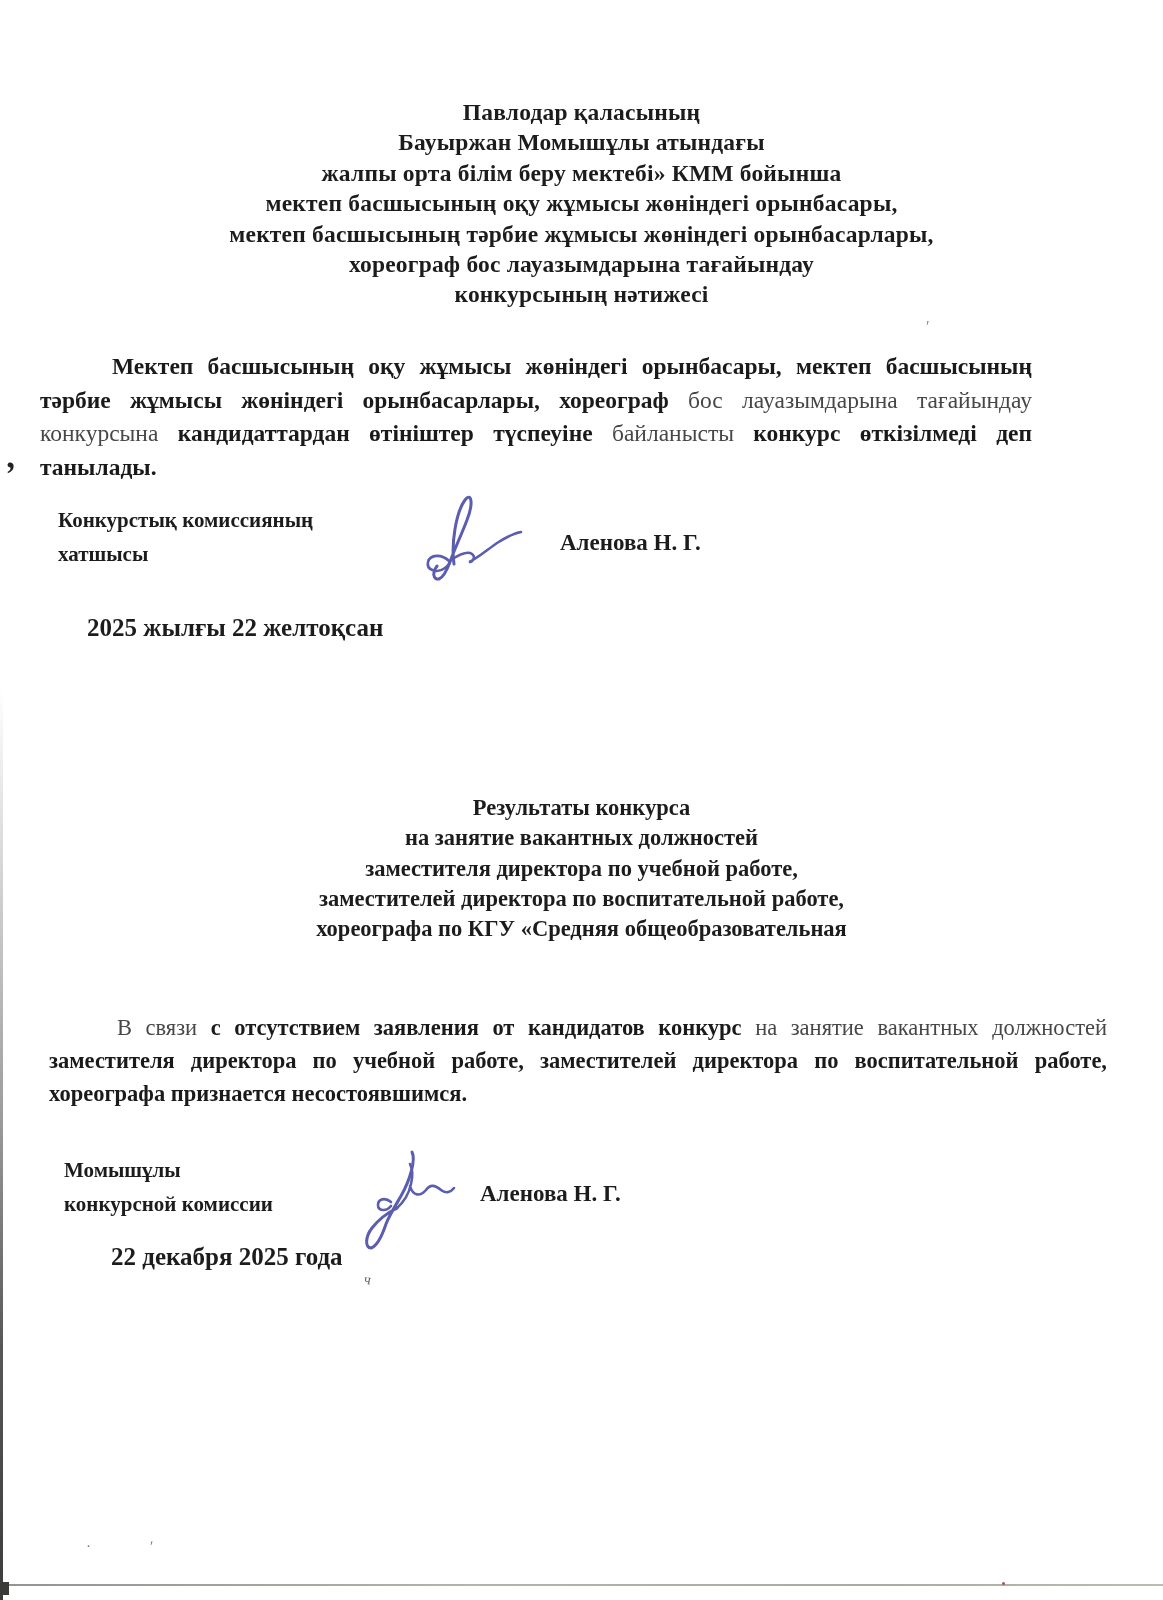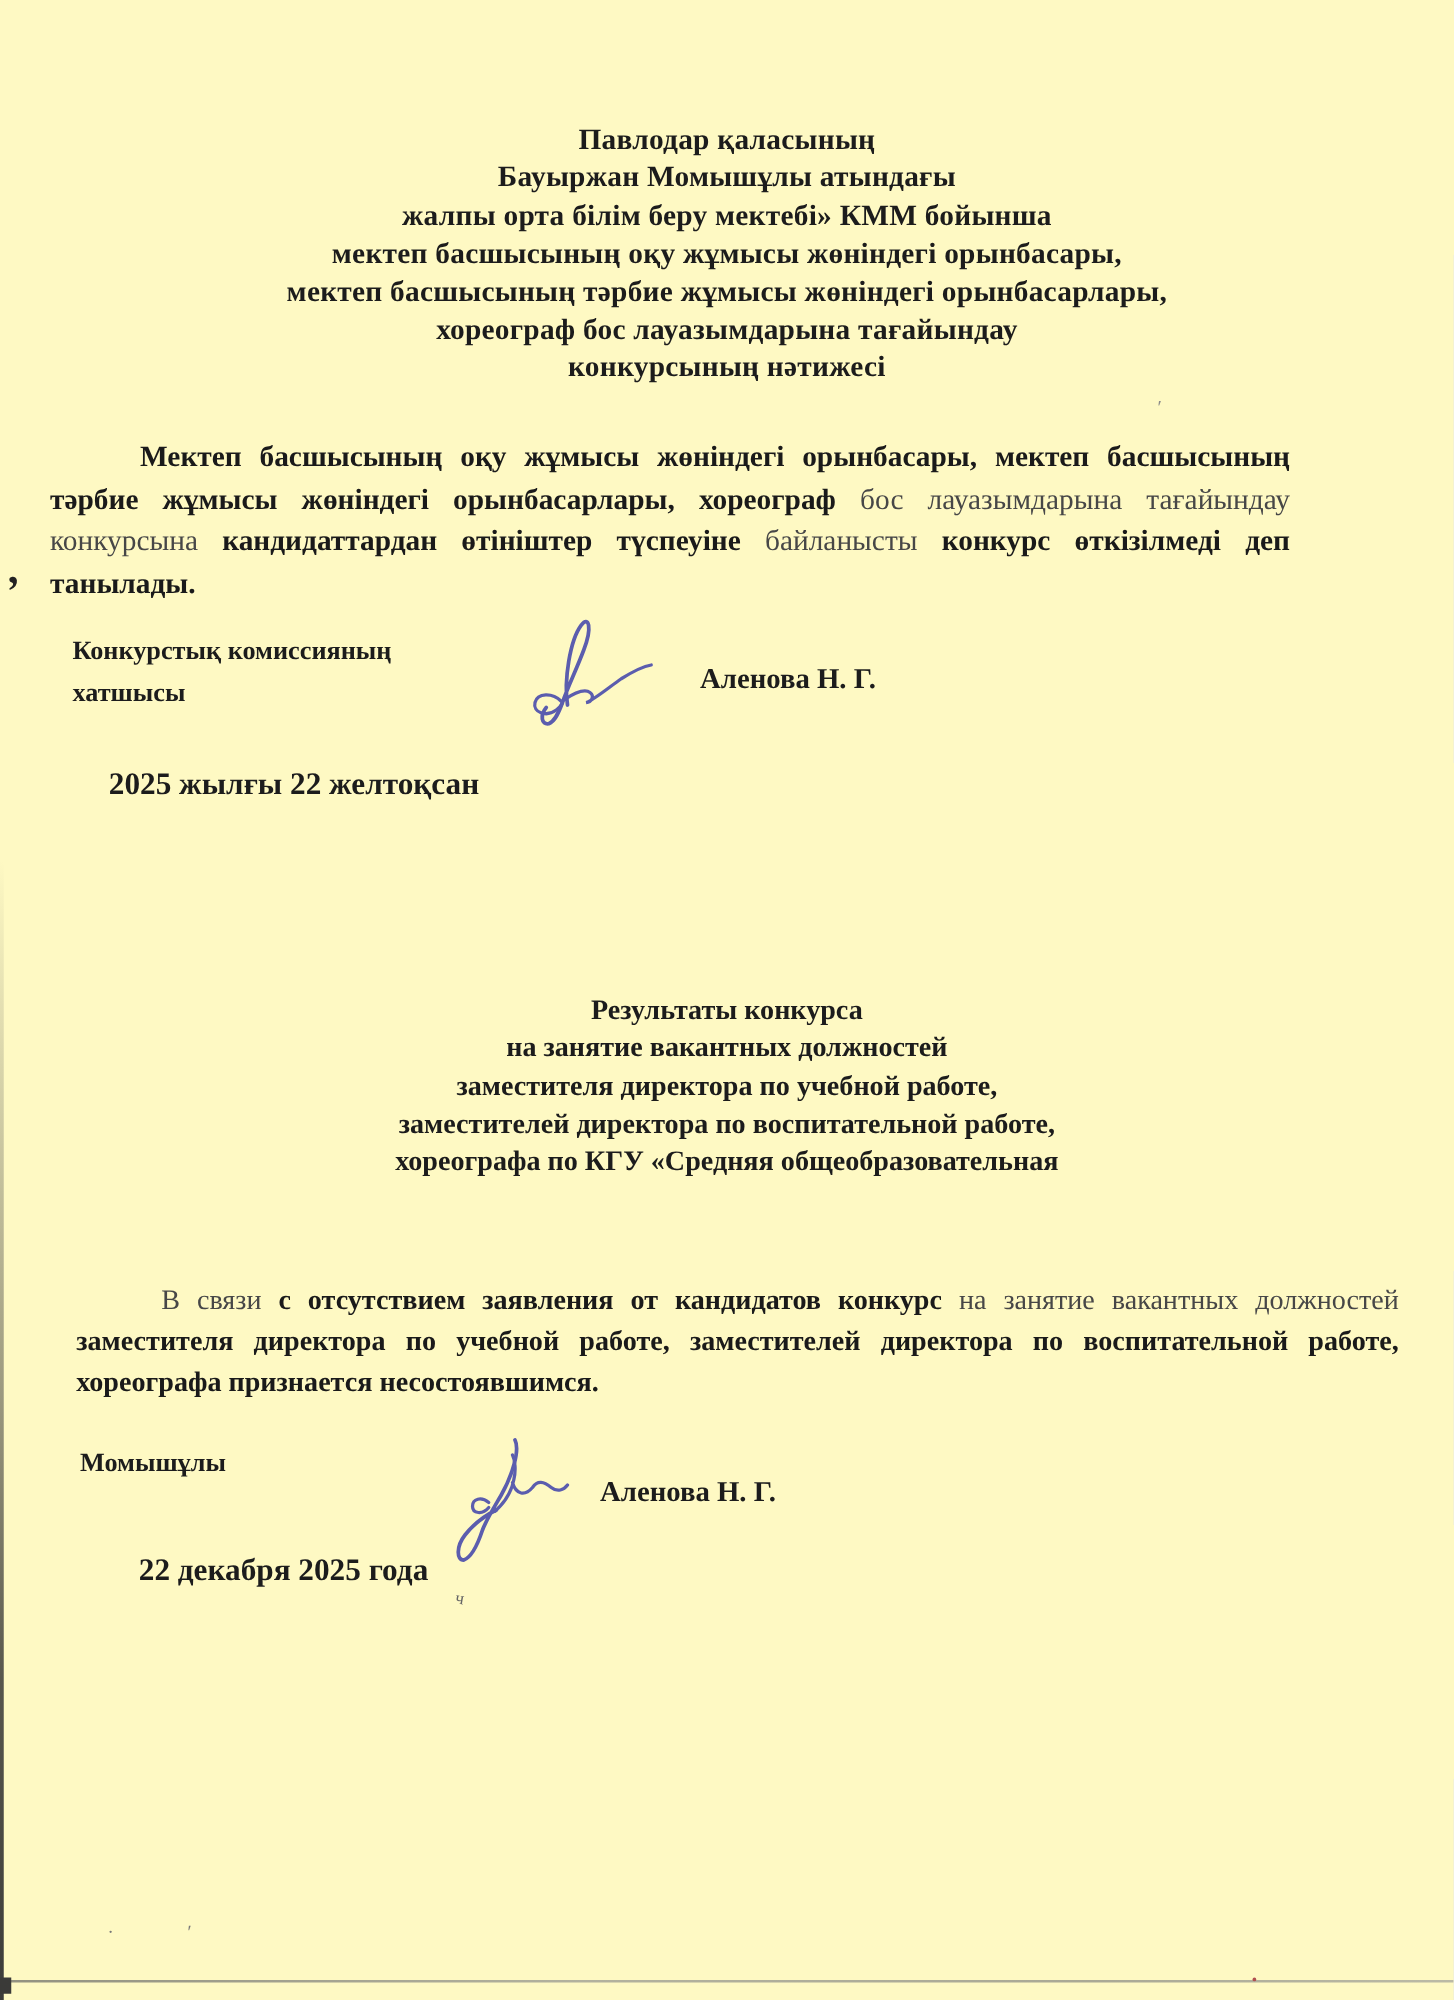--- a/index.html
+++ b/index.html
@@ -1,21 +1,21 @@
 <!DOCTYPE html>
 <html><head>
 <meta charset="utf-8">
 <style>
   html, body { margin: 0; padding: 0; background: #e8e8e6; }
   .page {
     position: relative;
     width: 1163px;
     height: 1600px;
     margin: 0 auto;
-    background: #fef9c3;
+    background: #ffffff;
     overflow: hidden;
     font-family: "Liberation Serif", "DejaVu Serif", serif;
     color: #1e1e1e;
   }
   
   .kk-title {
     position: absolute; top: 97px; left: 0; width: 100%;
     text-align: center; font-weight: bold;
     font-size: 23.5px; line-height: 30.4px;
     color: #1c1c1c; letter-spacing: 0.2px;
@@ -25,21 +25,21 @@
     font-size: 23.5px; line-height: 33.6px;
     text-align: justify; text-indent: 72px;
   }
   .ru-title {
     position: absolute; top: 793px; left: 0; width: 100%;
     text-align: center; font-weight: bold;
     font-size: 22.5px; line-height: 30.3px;
     color: #1c1c1c;
   }
   .ru-paragraph {
-    position: absolute; top: 1007px; left: 45px; width: 1058px; margin: 16px;
+    position: absolute; top: 1007px; left: 45px; width: 1058px; margin: 4px;
     font-size: 22.5px; line-height: 33.2px;
     text-align: justify; text-indent: 68px;
   }
   .b  { font-weight: bold; color: #1a1a1a; }
   .rg { font-weight: normal; color: #474747; }
   .sig-role {
     position: absolute; font-weight: bold;
     font-size: 21px; line-height: 34px; color: #1c1c1c;
   }
   .sig-role.kk { top: 503px; left: 58px; }
@@ -122,20 +122,21 @@
       <div>на занятие вакантных должностей</div>
       <div>заместителя директора по учебной работе,</div>
       <div>заместителей директора по воспитательной работе,</div>
       <div>хореографа  по КГУ «Средняя общеобразовательная</div>
     </div>
 
   <p class="ru-paragraph"><span class="rg">В связи </span><span class="b">с отсутствием заявления от кандидатов конкурс </span><span class="rg">на  занятие вакантных должностей </span><span class="b">заместителя директора по учебной работе, заместителей директора по воспитательной работе,  хореографа признается несостоявшимся.</span></p>
 
   <div class="sig-role ru">
       <div>Момышұлы</div>
+      <div>конкурсной комиссии</div>
     </div>
 
   <svg class="signature ru" width="118" height="122" viewBox="0 0 118 122" aria-hidden="true">
     <path fill="none" stroke-width="3" stroke-linecap="round" d="M74 16 C78 24 72 44 63 60 C56 72 51 80 48 88 C44 100 39 110 33 112 C27 112 27 101 34 92 C41 83 51 76 59 72" stroke="#5b5dae"></path>
     <path fill="none" stroke-width="2.6" stroke-linecap="round" d="M53 66 C47 61 40 63 40 69 C40 75 48 76 53 70" stroke="#5b5dae"></path>
     <path fill="none" stroke-width="2.6" stroke-linecap="round" d="M58 73 C66 66 71 58 73 48 C75 40 74 32 72 28 M72 50 C75 60 82 61 88 54 C92 48 97 49 103 54 C108 58 113 56 116 52" stroke="#5b5dae"></path>
   </svg>
 
   <div class="sig-name ru">Аленова Н. Г.</div>
 

